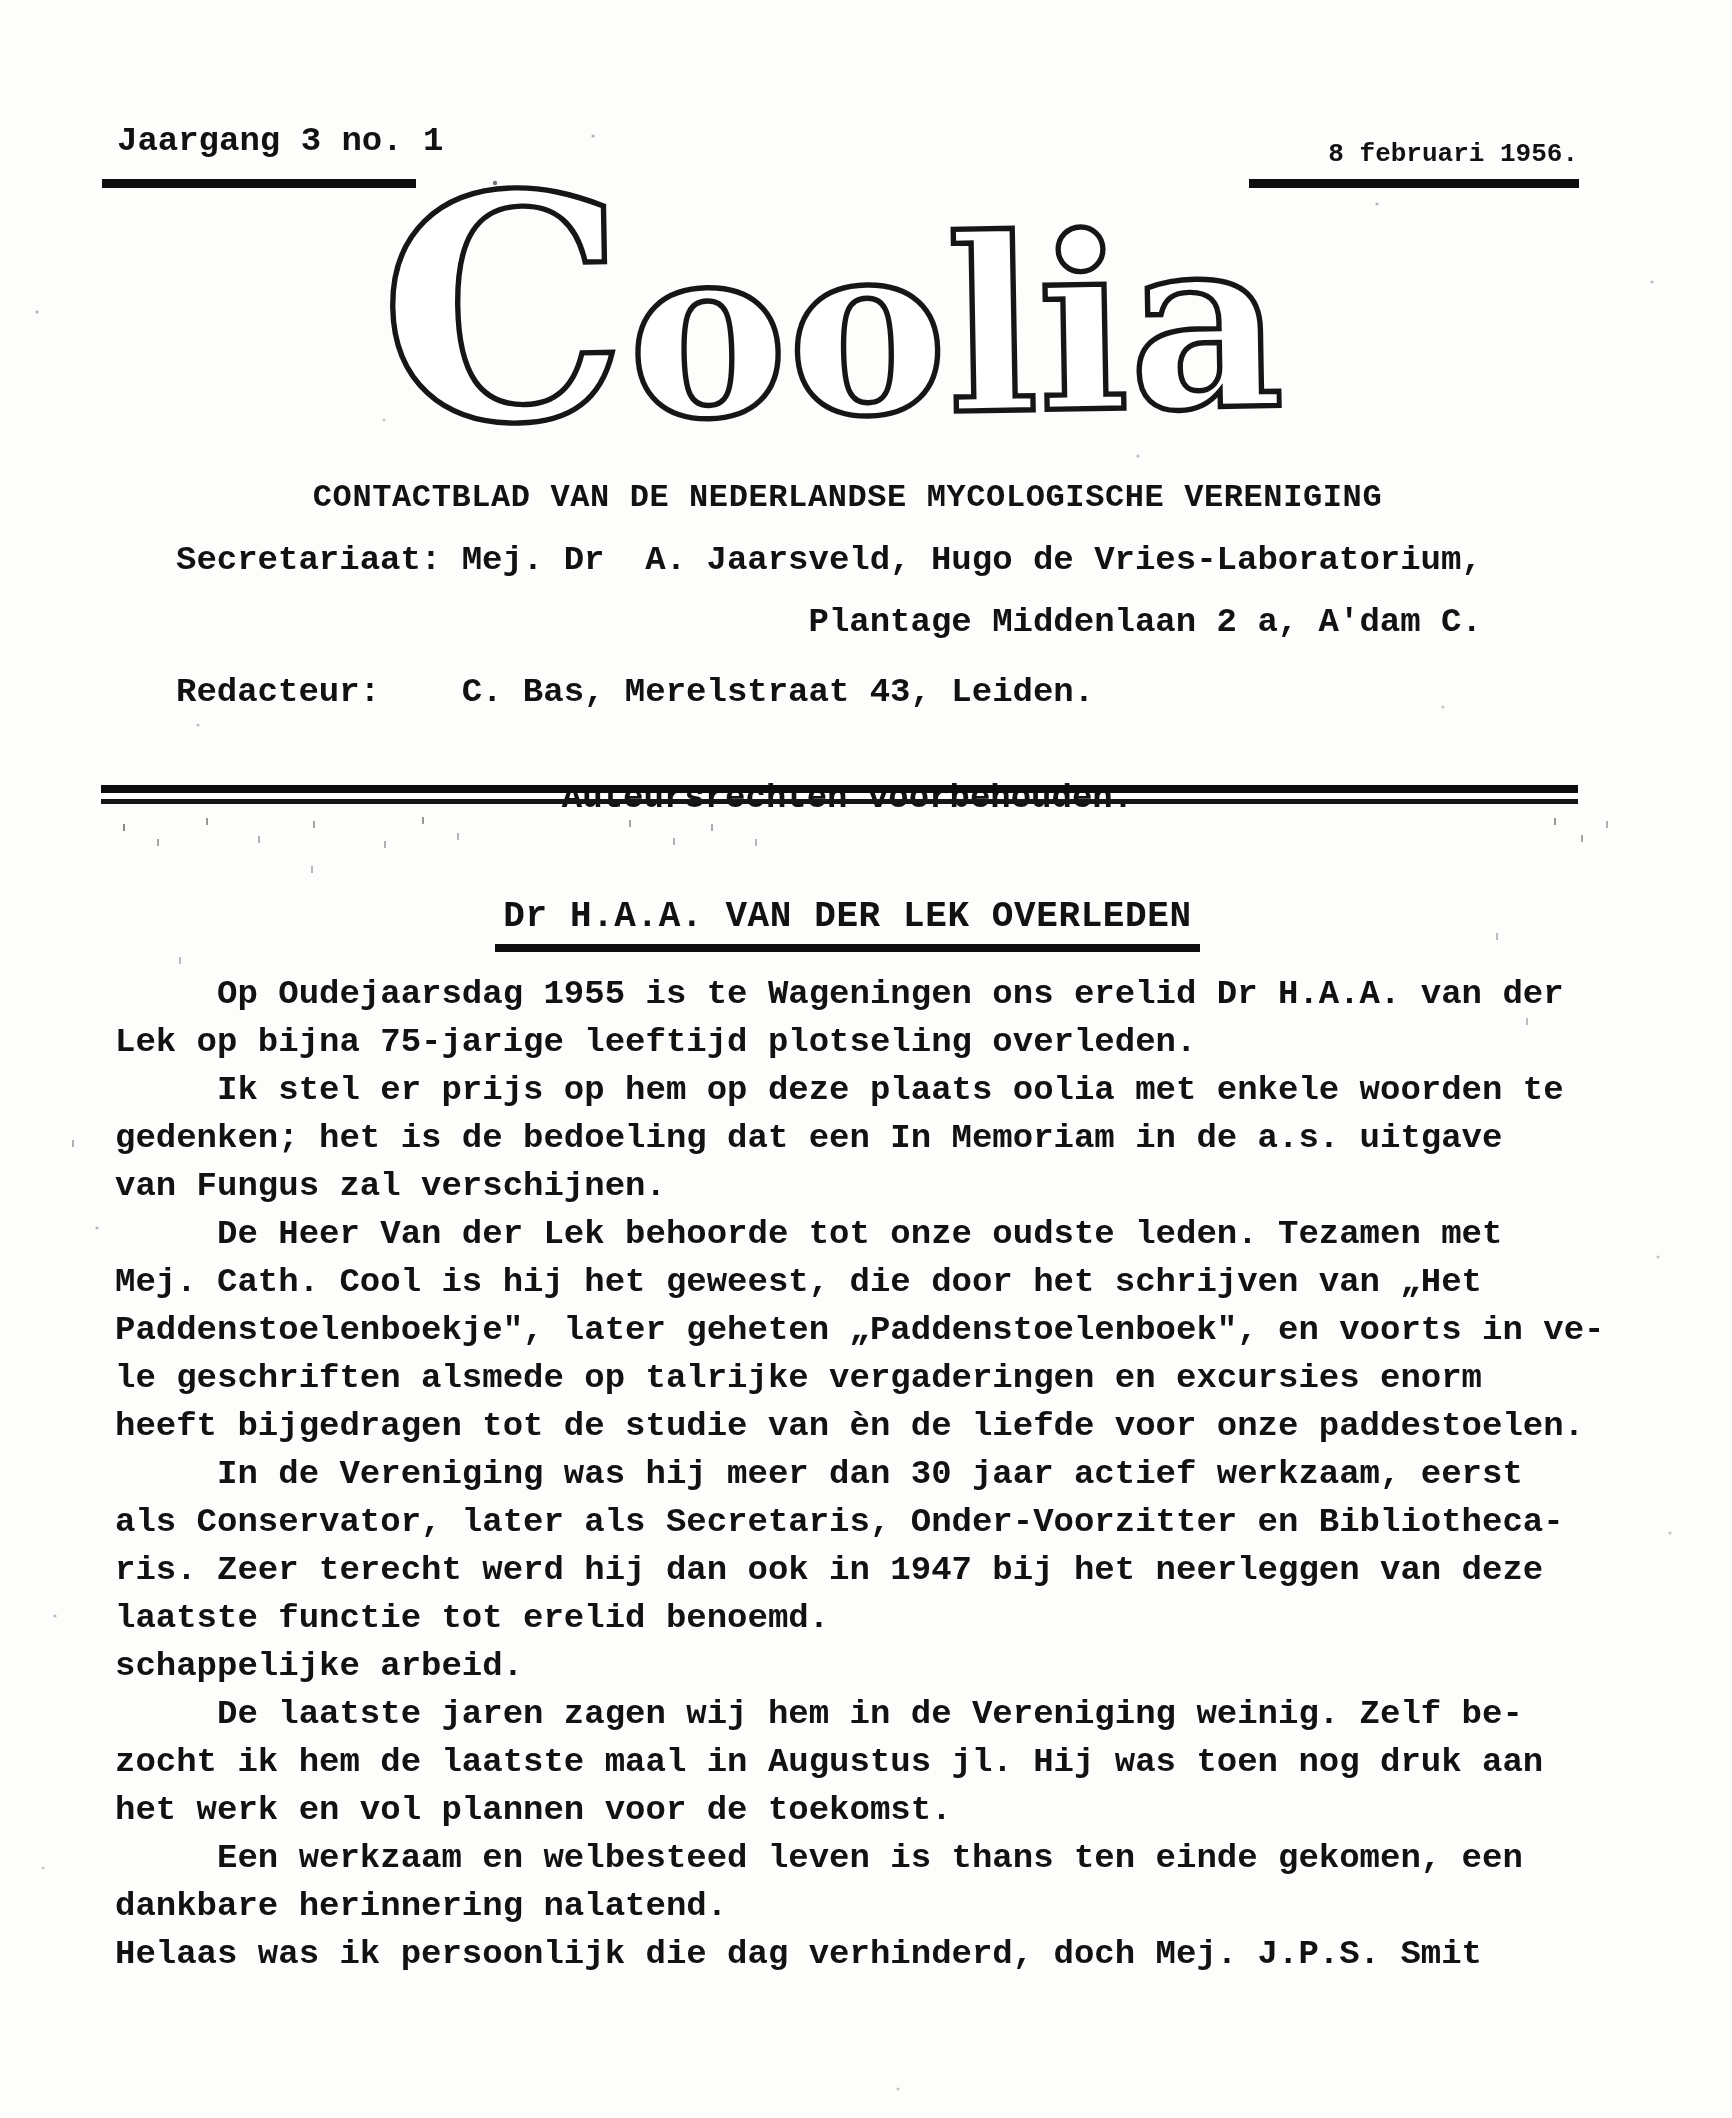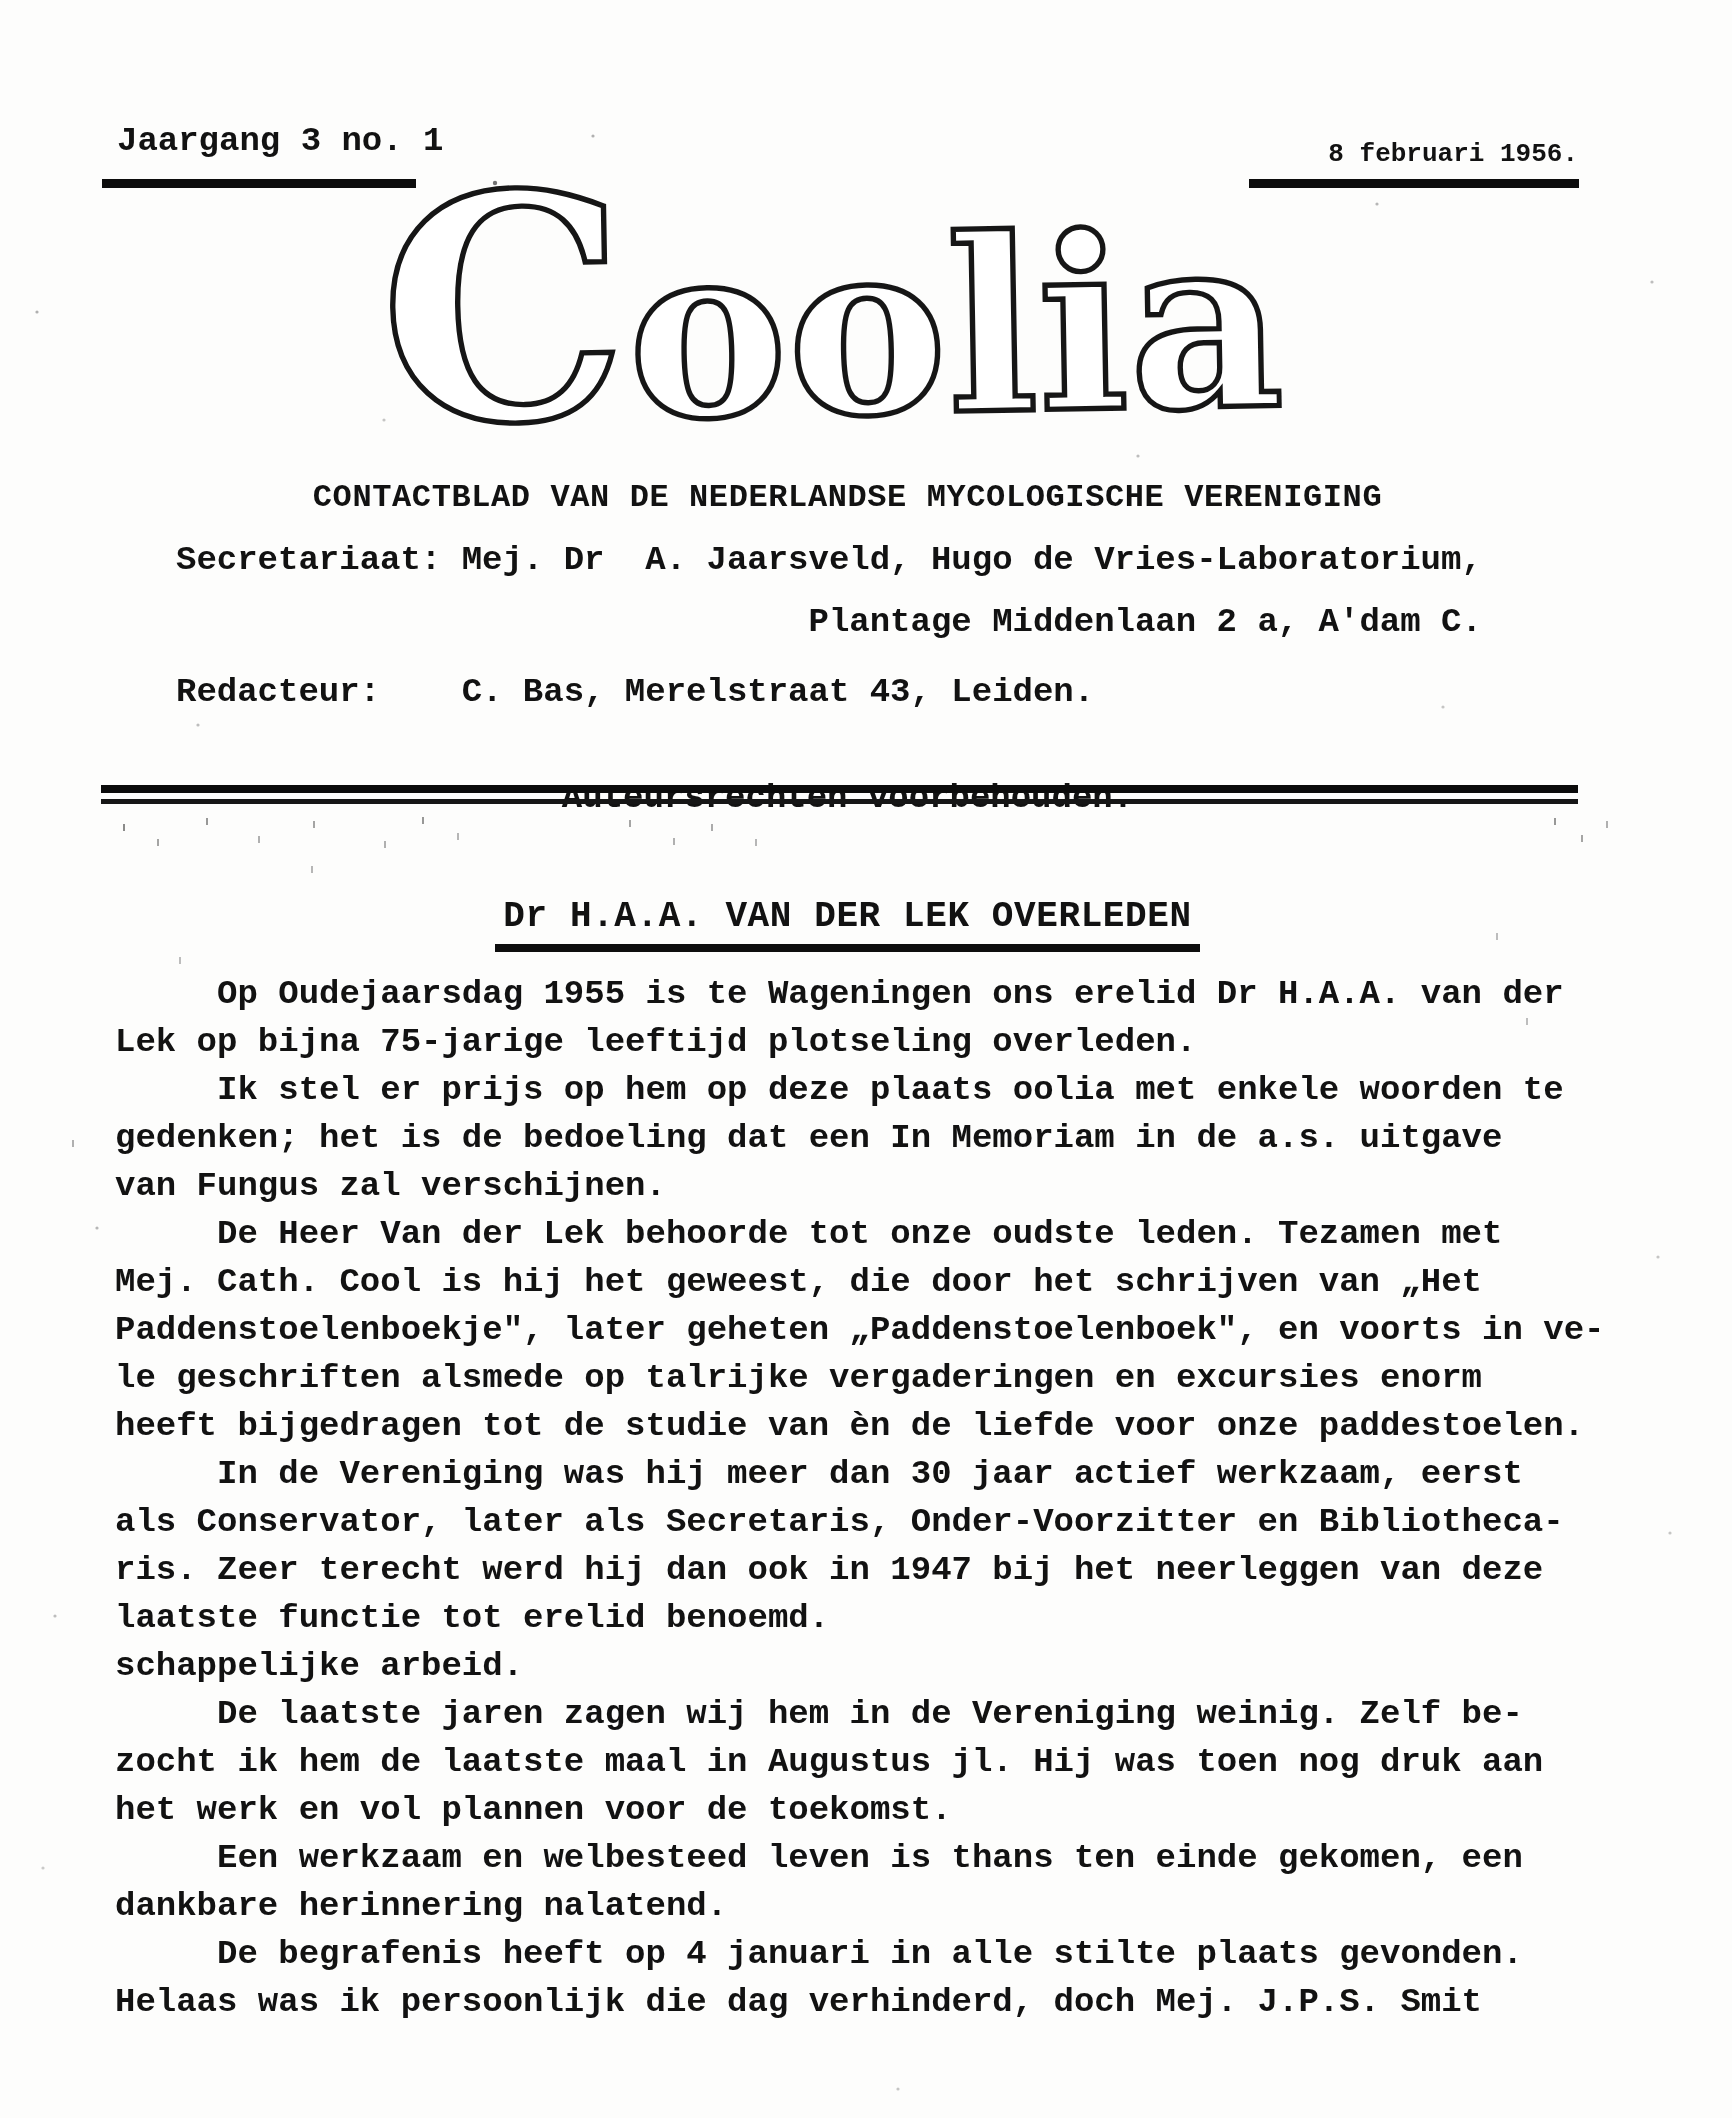--- a/index.html
+++ b/index.html
@@ -131,21 +131,20 @@
     <div class="line">     In de Vereniging was hij meer dan 30 jaar actief werkzaam, eerst</div>
     <div class="line">als Conservator, later als Secretaris, Onder-Voorzitter en Bibliotheca-</div>
     <div class="line">ris. Zeer terecht werd hij dan ook in 1947 bij het neerleggen van deze</div>
     <div class="line">laatste functie tot erelid benoemd.</div>
     <div class="line">schappelijke arbeid.</div>
     <div class="line">     De laatste jaren zagen wij hem in de Vereniging weinig. Zelf be-</div>
     <div class="line">zocht ik hem de laatste maal in Augustus jl. Hij was toen nog druk aan</div>
     <div class="line">het werk en vol plannen voor de toekomst.</div>
     <div class="line">     Een werkzaam en welbesteed leven is thans ten einde gekomen, een</div>
     <div class="line">dankbare herinnering nalatend.</div>
-    <div class="line">     De begrafenis heeft op 4 januari in alle stilte plaats gevonden.</div>
     <div class="line">Helaas was ik persoonlijk die dag verhinderd, doch Mej. J.P.S. Smit</div>
   </div>
 
   <div class="abs speck" style="top:0;left:0"></div>
   <div class="abs ticks" style="top:0;left:0"></div>
 
 </div>
 
 
 </body></html>

